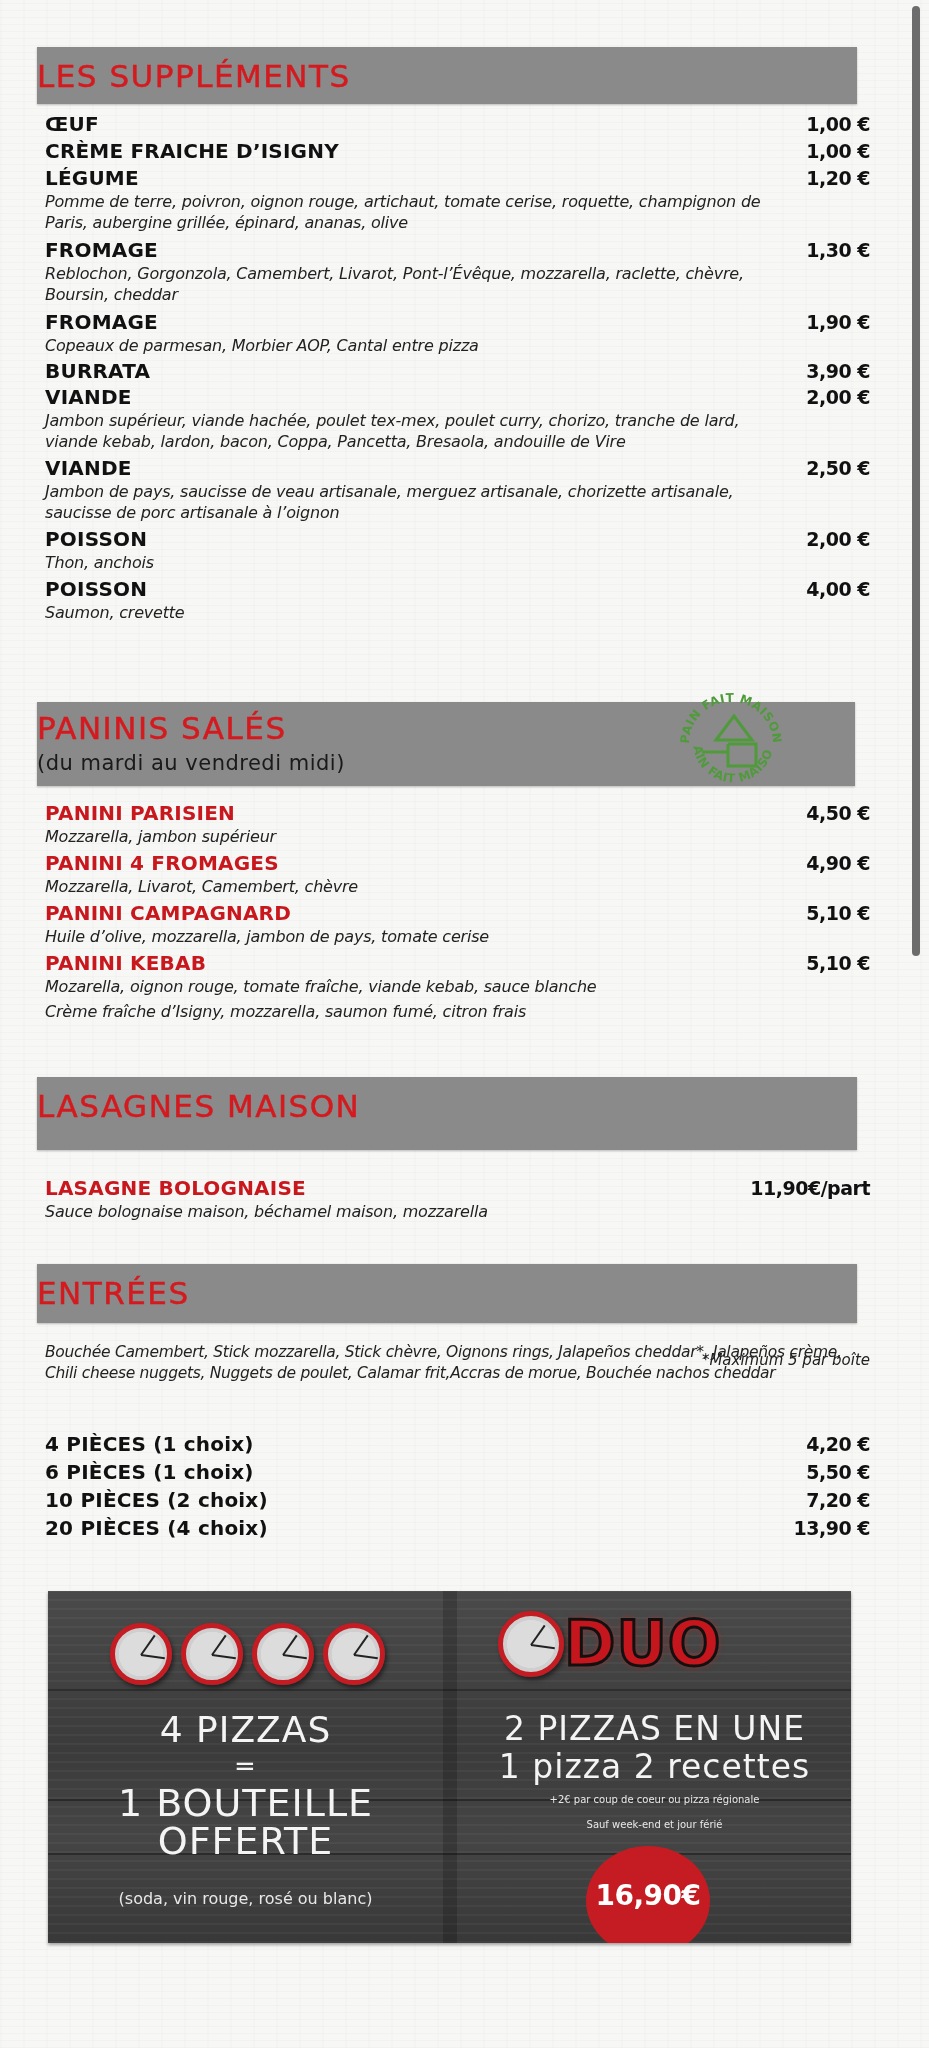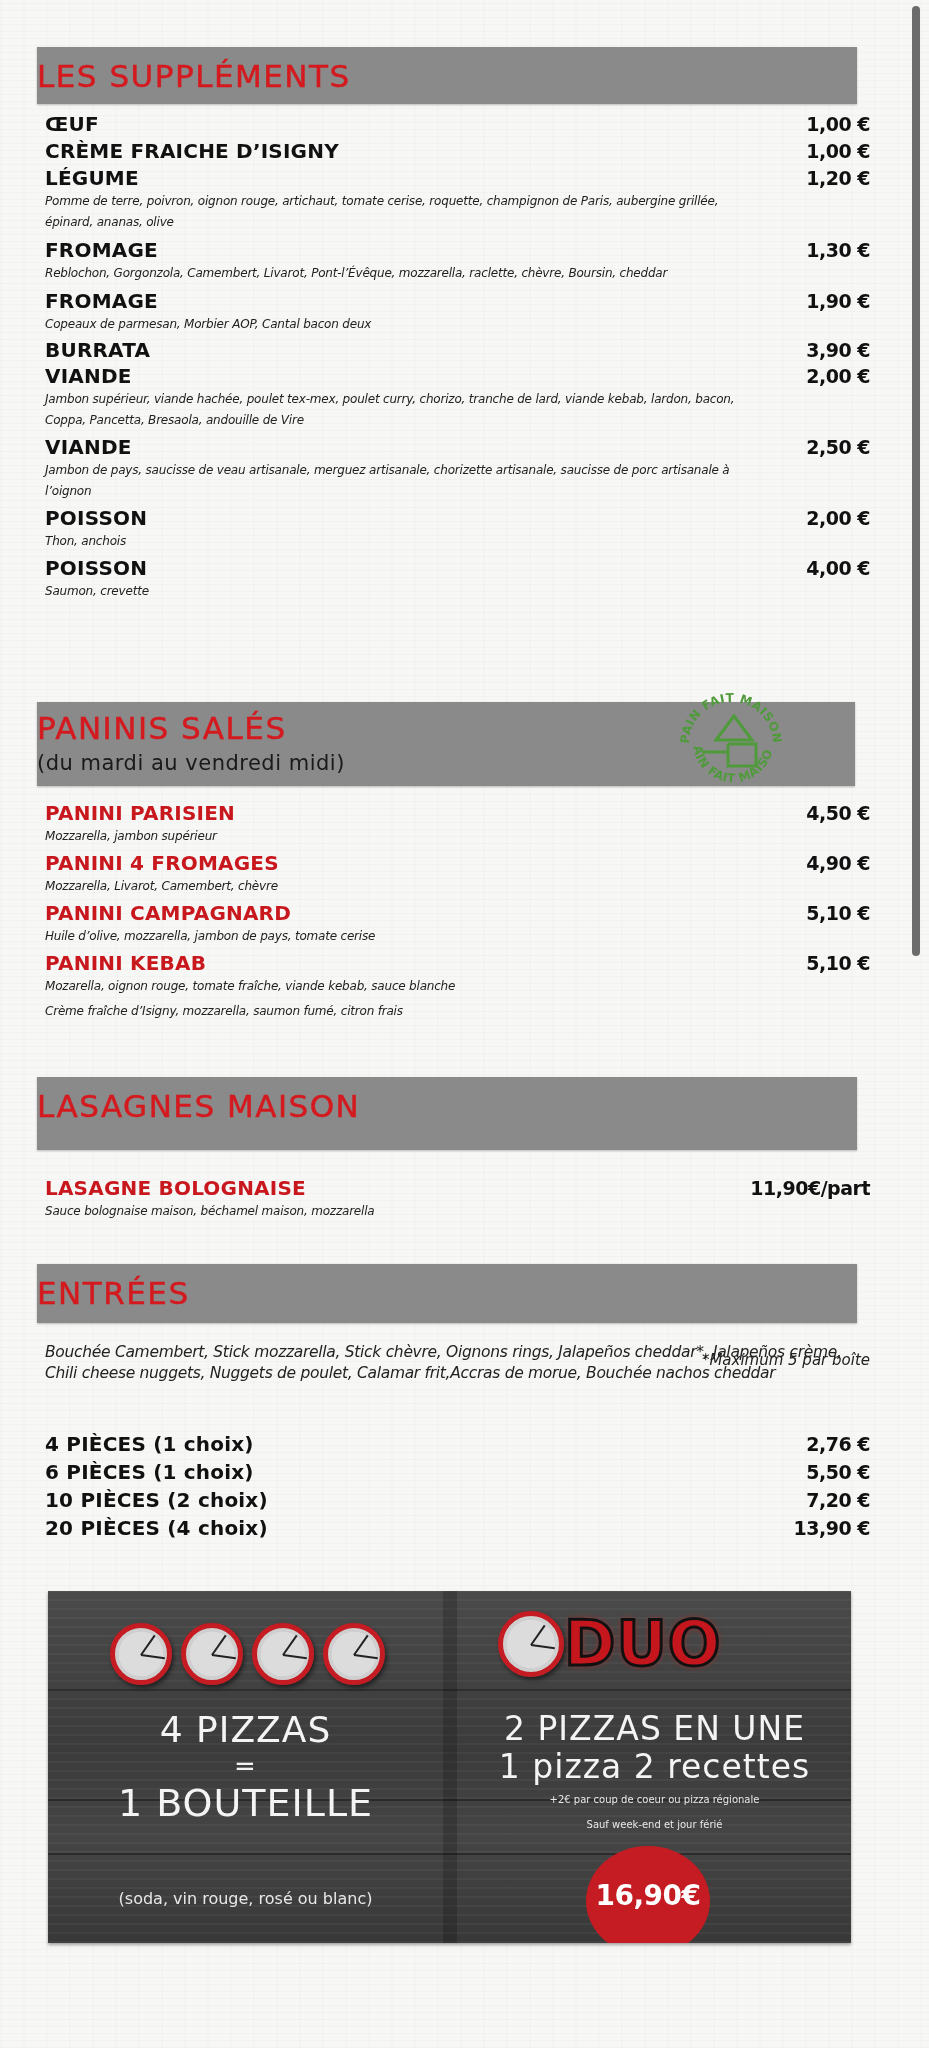--- a/index.html
+++ b/index.html
@@ -60,21 +60,21 @@
     font-weight: bold;
     font-size: 19px;
     line-height: 25px;
     color: #111;
     white-space: nowrap;
     letter-spacing: -0.5px;
   }
   .item-desc {
     font-family: "DejaVu Sans", sans-serif;
     font-style: italic;
-    font-size: 12px;
+    font-size: 16px;
     line-height: 21px;
     color: #222;
     width: 720px;
     letter-spacing: -0.2px;
   }
   .entrees-desc {
     position: absolute;
     left: 45px;
     top: 1342px;
     width: 830px;
@@ -205,21 +205,21 @@
         <span class="item-name">FROMAGE</span>
         <span class="item-price">1,30 €</span>
       </div>
     <div class="item-desc">Reblochon, Gorgonzola, Camembert, Livarot, Pont-l’Évêque, mozzarella, raclette, chèvre, Boursin, cheddar</div>
   </div>
   <div class="item" style="margin-top:5px;">
     <div class="item-row">
         <span class="item-name">FROMAGE</span>
         <span class="item-price">1,90 €</span>
       </div>
-    <div class="item-desc">Copeaux de parmesan, Morbier AOP, Cantal bacon deux</div>
+    <div class="item-desc">Copeaux de parmesan, Morbier AOP, Cantal entre pizza</div>
   </div>
   <div class="item" style="margin-top:3px;">
     <div class="item-row">
         <span class="item-name">BURRATA</span>
         <span class="item-price">3,90 €</span>
       </div>
   </div>
   <div class="item" style="margin-top:1px;">
     <div class="item-row">
         <span class="item-name">VIANDE</span>
@@ -324,21 +324,21 @@
   <span class="banner-title">ENTRÉES</span>
 </div>
 
 <div class="entrees-desc">Bouchée Camembert, Stick mozzarella, Stick chèvre, Oignons rings, Jalapeños cheddar*, Jalapeños crème, Chili cheese nuggets, Nuggets de poulet, Calamar frit,Accras de morue, Bouchée nachos cheddar</div>
 <div class="entrees-note">*Maximum 5 par boîte</div>
 
 <div class="items" style="top:1432px;">
   <div class="item">
     <div class="item-row">
         <span class="item-name" style="text-transform:none;">4 PIÈCES (1 choix)</span>
-        <span class="item-price">2,76 €</span>
+        <span class="item-price">4,20 €</span>
       </div>
   </div>
   <div class="item" style="margin-top:3px;">
     <div class="item-row">
         <span class="item-name" style="text-transform:none;">6 PIÈCES (1 choix)</span>
         <span class="item-price">5,50 €</span>
       </div>
   </div>
   <div class="item" style="margin-top:3px;">
     <div class="item-row">
@@ -363,20 +363,21 @@
   <div class="promo-left">
     <div class="pizzas-row">
       <div class="pizza"></div>
       <div class="pizza"></div>
       <div class="pizza"></div>
       <div class="pizza"></div>
     </div>
     <div class="promo-big" style="position:absolute;top:118px;left:0;right:0;font-size:36px;">4 PIZZAS</div>
     <div class="promo-big" style="position:absolute;top:160px;left:0;right:0;font-size:26px;">=</div>
     <div class="promo-big" style="position:absolute;top:190px;left:0;right:0;font-size:38px;">1 BOUTEILLE</div>
+    <div class="promo-big" style="position:absolute;top:228px;left:0;right:0;font-size:38px;">OFFERTE</div>
     <div class="promo-small" style="position:absolute;top:298px;left:0;right:0;font-size:16px;">(soda, vin rouge, rosé ou blanc)</div>
   </div>
 
   <div class="promo-right">
     <div class="duo-wrap">
       <div class="pizza" style="width:66px;height:66px;"></div>
       <span class="duo-text">DUO</span>
     </div>
     <div class="promo-big" style="position:absolute;top:118px;left:0;right:0;font-size:33px;">2 PIZZAS EN UNE</div>
     <div class="promo-big" style="position:absolute;top:156px;left:0;right:0;font-size:33px;">1 pizza 2 recettes</div>

